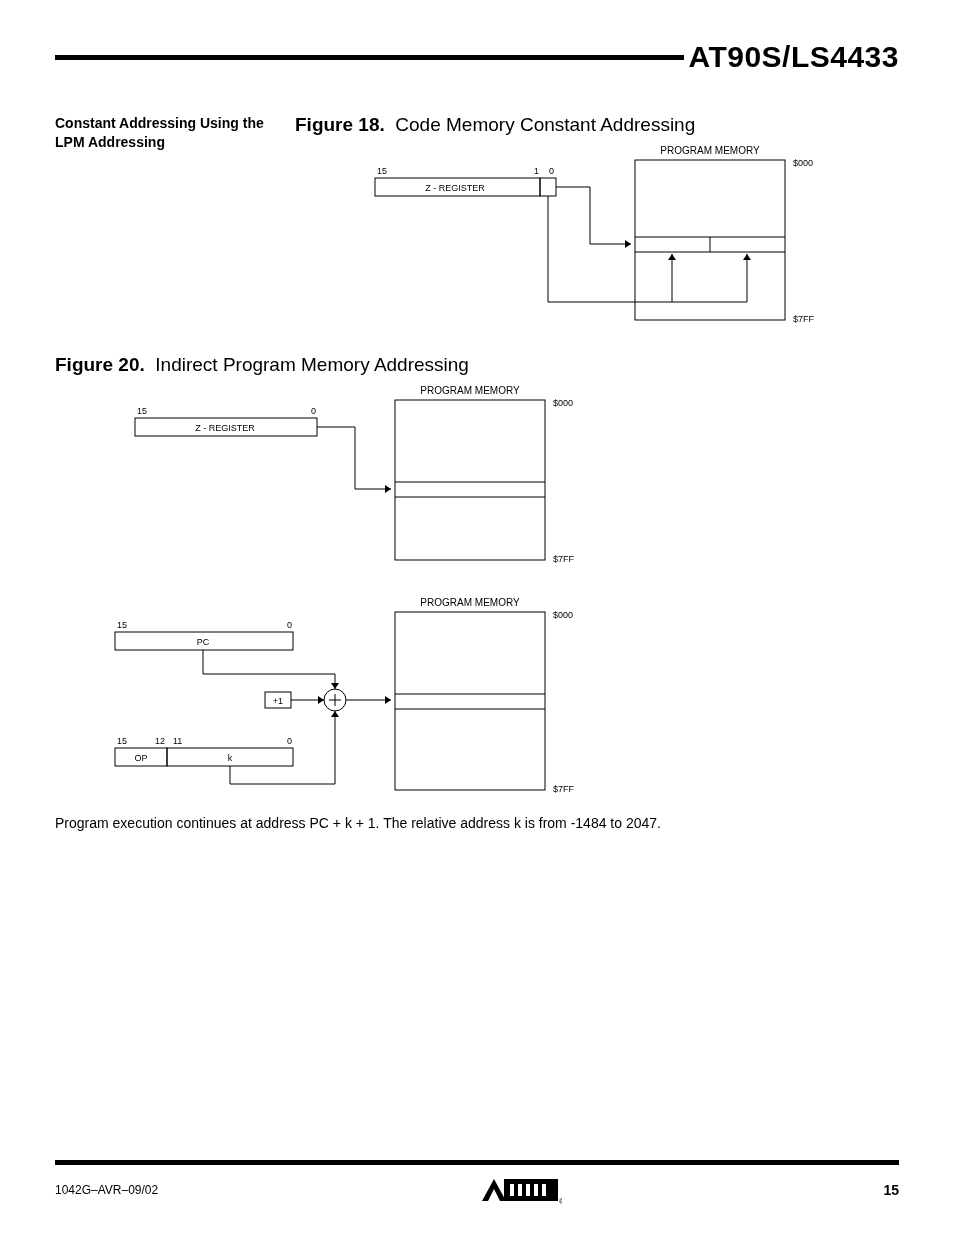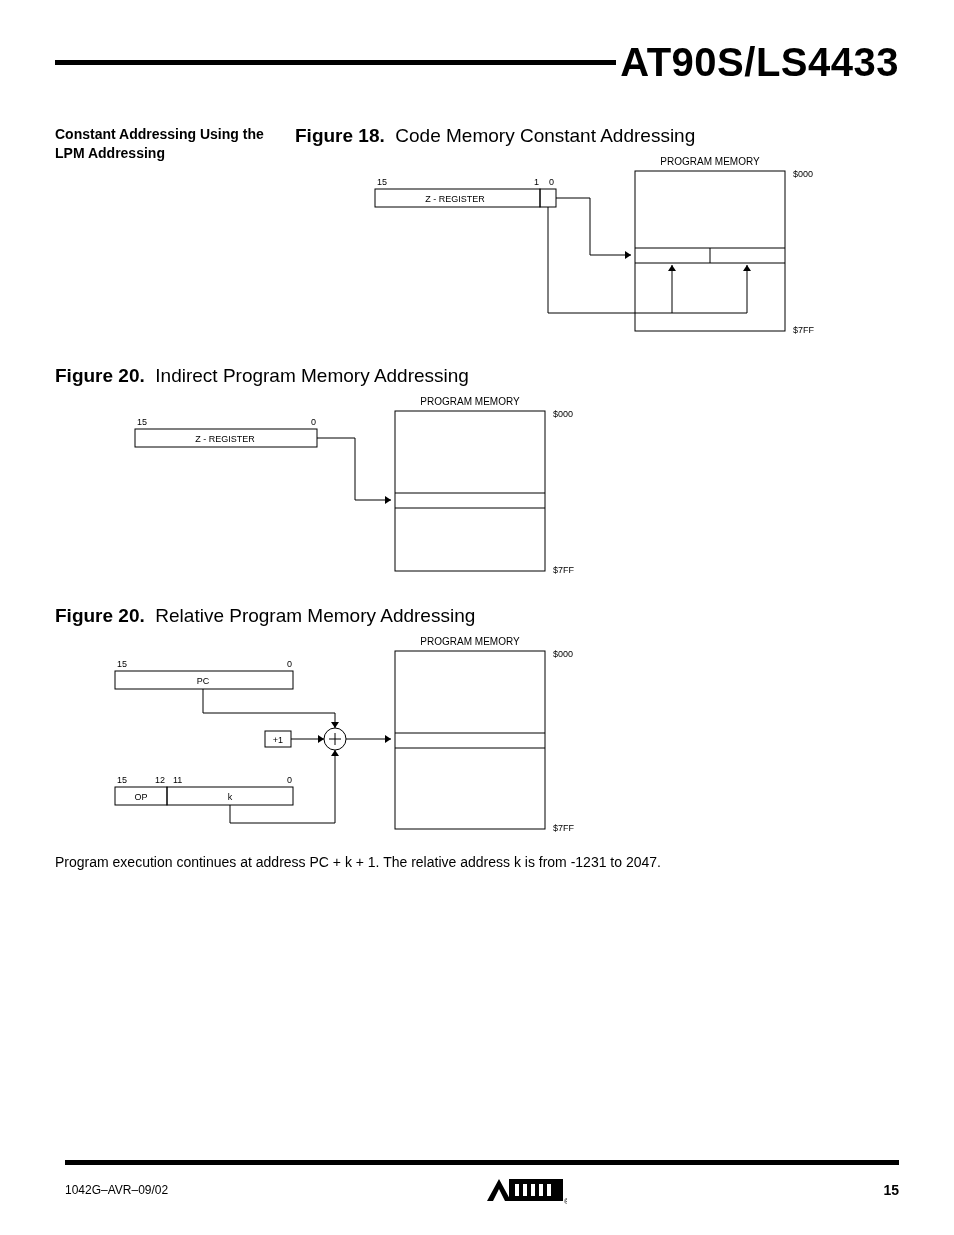--- a/index.html
+++ b/index.html
@@ -20,21 +20,21 @@
     display: flex;
     align-items: center;
     margin-bottom: 40px;
   }
   .top-rule .bar {
     height: 5px;
     background: #000;
     flex: 1;
   }
   .doc-title {
-    font-size: 40px;
+    font-size: 30px;
     font-weight: bold;
     margin-left: 4px;
     letter-spacing: 0.5px;
     text-align: right;
   }
   .section {
     display: flex;
     margin-bottom: 14px;
   }
   .side-heading {
@@ -58,21 +58,21 @@
     line-height: 1.4;
     text-align: justify;
     margin: 10px 0 14px 0;
   }
   svg { display: block; }
   .fig {
     margin-bottom: 8px;
   }
   .footer {
     position: absolute;
-    left: 65px;
+    left: 55px;
     right: 55px;
     bottom: 30px;
   }
   .footer-rule {
     height: 5px;
     background: #000;
     margin-bottom: 10px;
   }
   .footer-row {
     display: flex;
@@ -168,23 +168,20 @@
           <line x1="300" y1="45" x2="300" y2="107" stroke="#000"></line>
           <line x1="300" y1="107" x2="336" y2="107" stroke="#000"></line>
           <polygon points="336,107 330,103 330,111" fill="#000"></polygon>
         </svg>
       </div>
     </div>
   </div>
 
   <div class="section">
     <div class="content">
-      <div class="fig-caption">
-        <b>Figure 20.</b>&nbsp;&nbsp;<span>Relative Program Memory Addressing</span>
-      </div>
       <div class="fig">
         <svg width="560" height="210" viewBox="0 0 560 210">
           <text x="415" y="12" font-size="10" text-anchor="middle">PROGRAM MEMORY</text>
           <rect x="340" y="18" width="150" height="178" fill="none" stroke="#000"></rect>
           <text x="498" y="24" font-size="9">$000</text>
           <text x="498" y="198" font-size="9">$7FF</text>
           <line x1="340" y1="100" x2="490" y2="100" stroke="#000"></line>
           <line x1="340" y1="115" x2="490" y2="115" stroke="#000"></line>
 
           <text x="62" y="34" font-size="9">15</text>
@@ -218,21 +215,21 @@
 
           <line x1="175" y1="172" x2="175" y2="190" stroke="#000"></line>
           <line x1="175" y1="190" x2="280" y2="190" stroke="#000"></line>
           <line x1="280" y1="190" x2="280" y2="117" stroke="#000"></line>
           <polygon points="280,117 276,123 284,123" fill="#000"></polygon>
 
           <line x1="291" y1="106" x2="336" y2="106" stroke="#000"></line>
           <polygon points="336,106 330,102 330,110" fill="#000"></polygon>
         </svg>
       </div>
-      <div class="body-text">Program execution continues at address PC + k + 1. The relative address k is from -1231 to 2047.</div>
+      <div class="body-text">Program execution continues at address PC + k + 1. The relative address k is from -1484 to 2047.</div>
     </div>
   </div>
 
   <div class="footer">
     <div class="footer-rule"></div>
     <div class="footer-row">
       <span>1042G–AVR–09/02</span>
       <span>
         <svg width="82" height="30" viewBox="0 0 82 30">
           <polygon points="2,26 14,4 26,26 20,26 14,14 8,26" fill="#000"></polygon>

